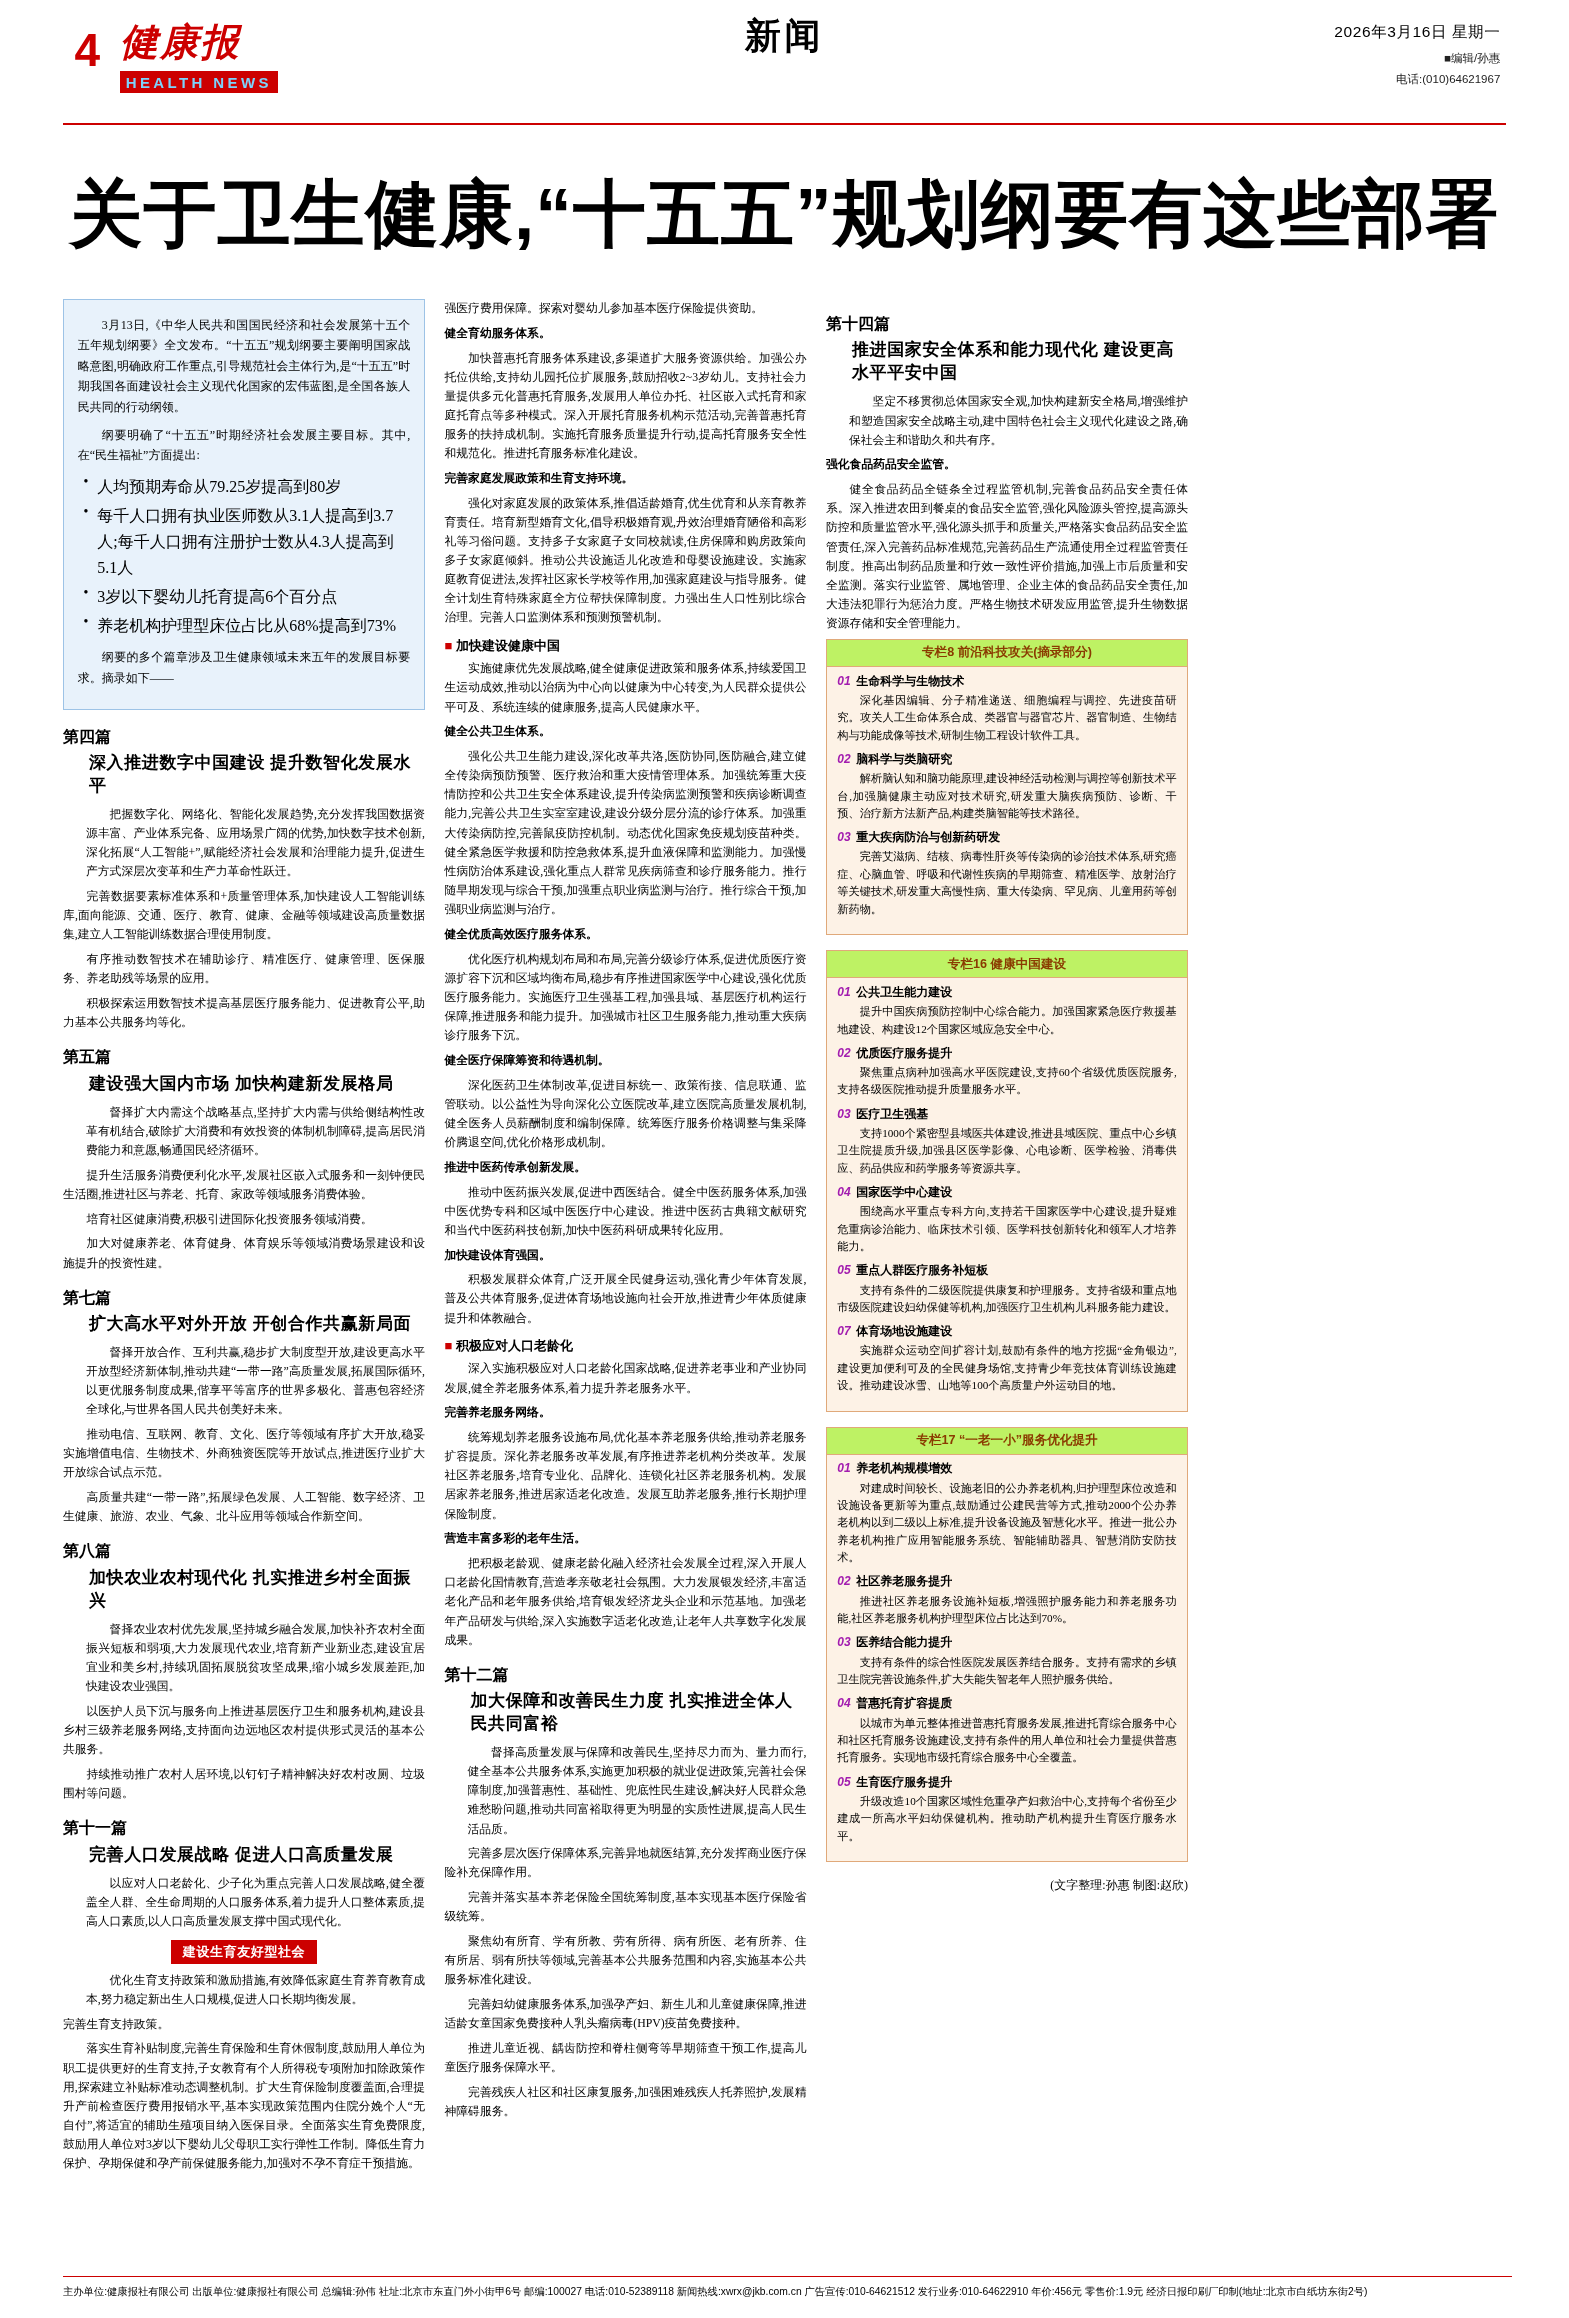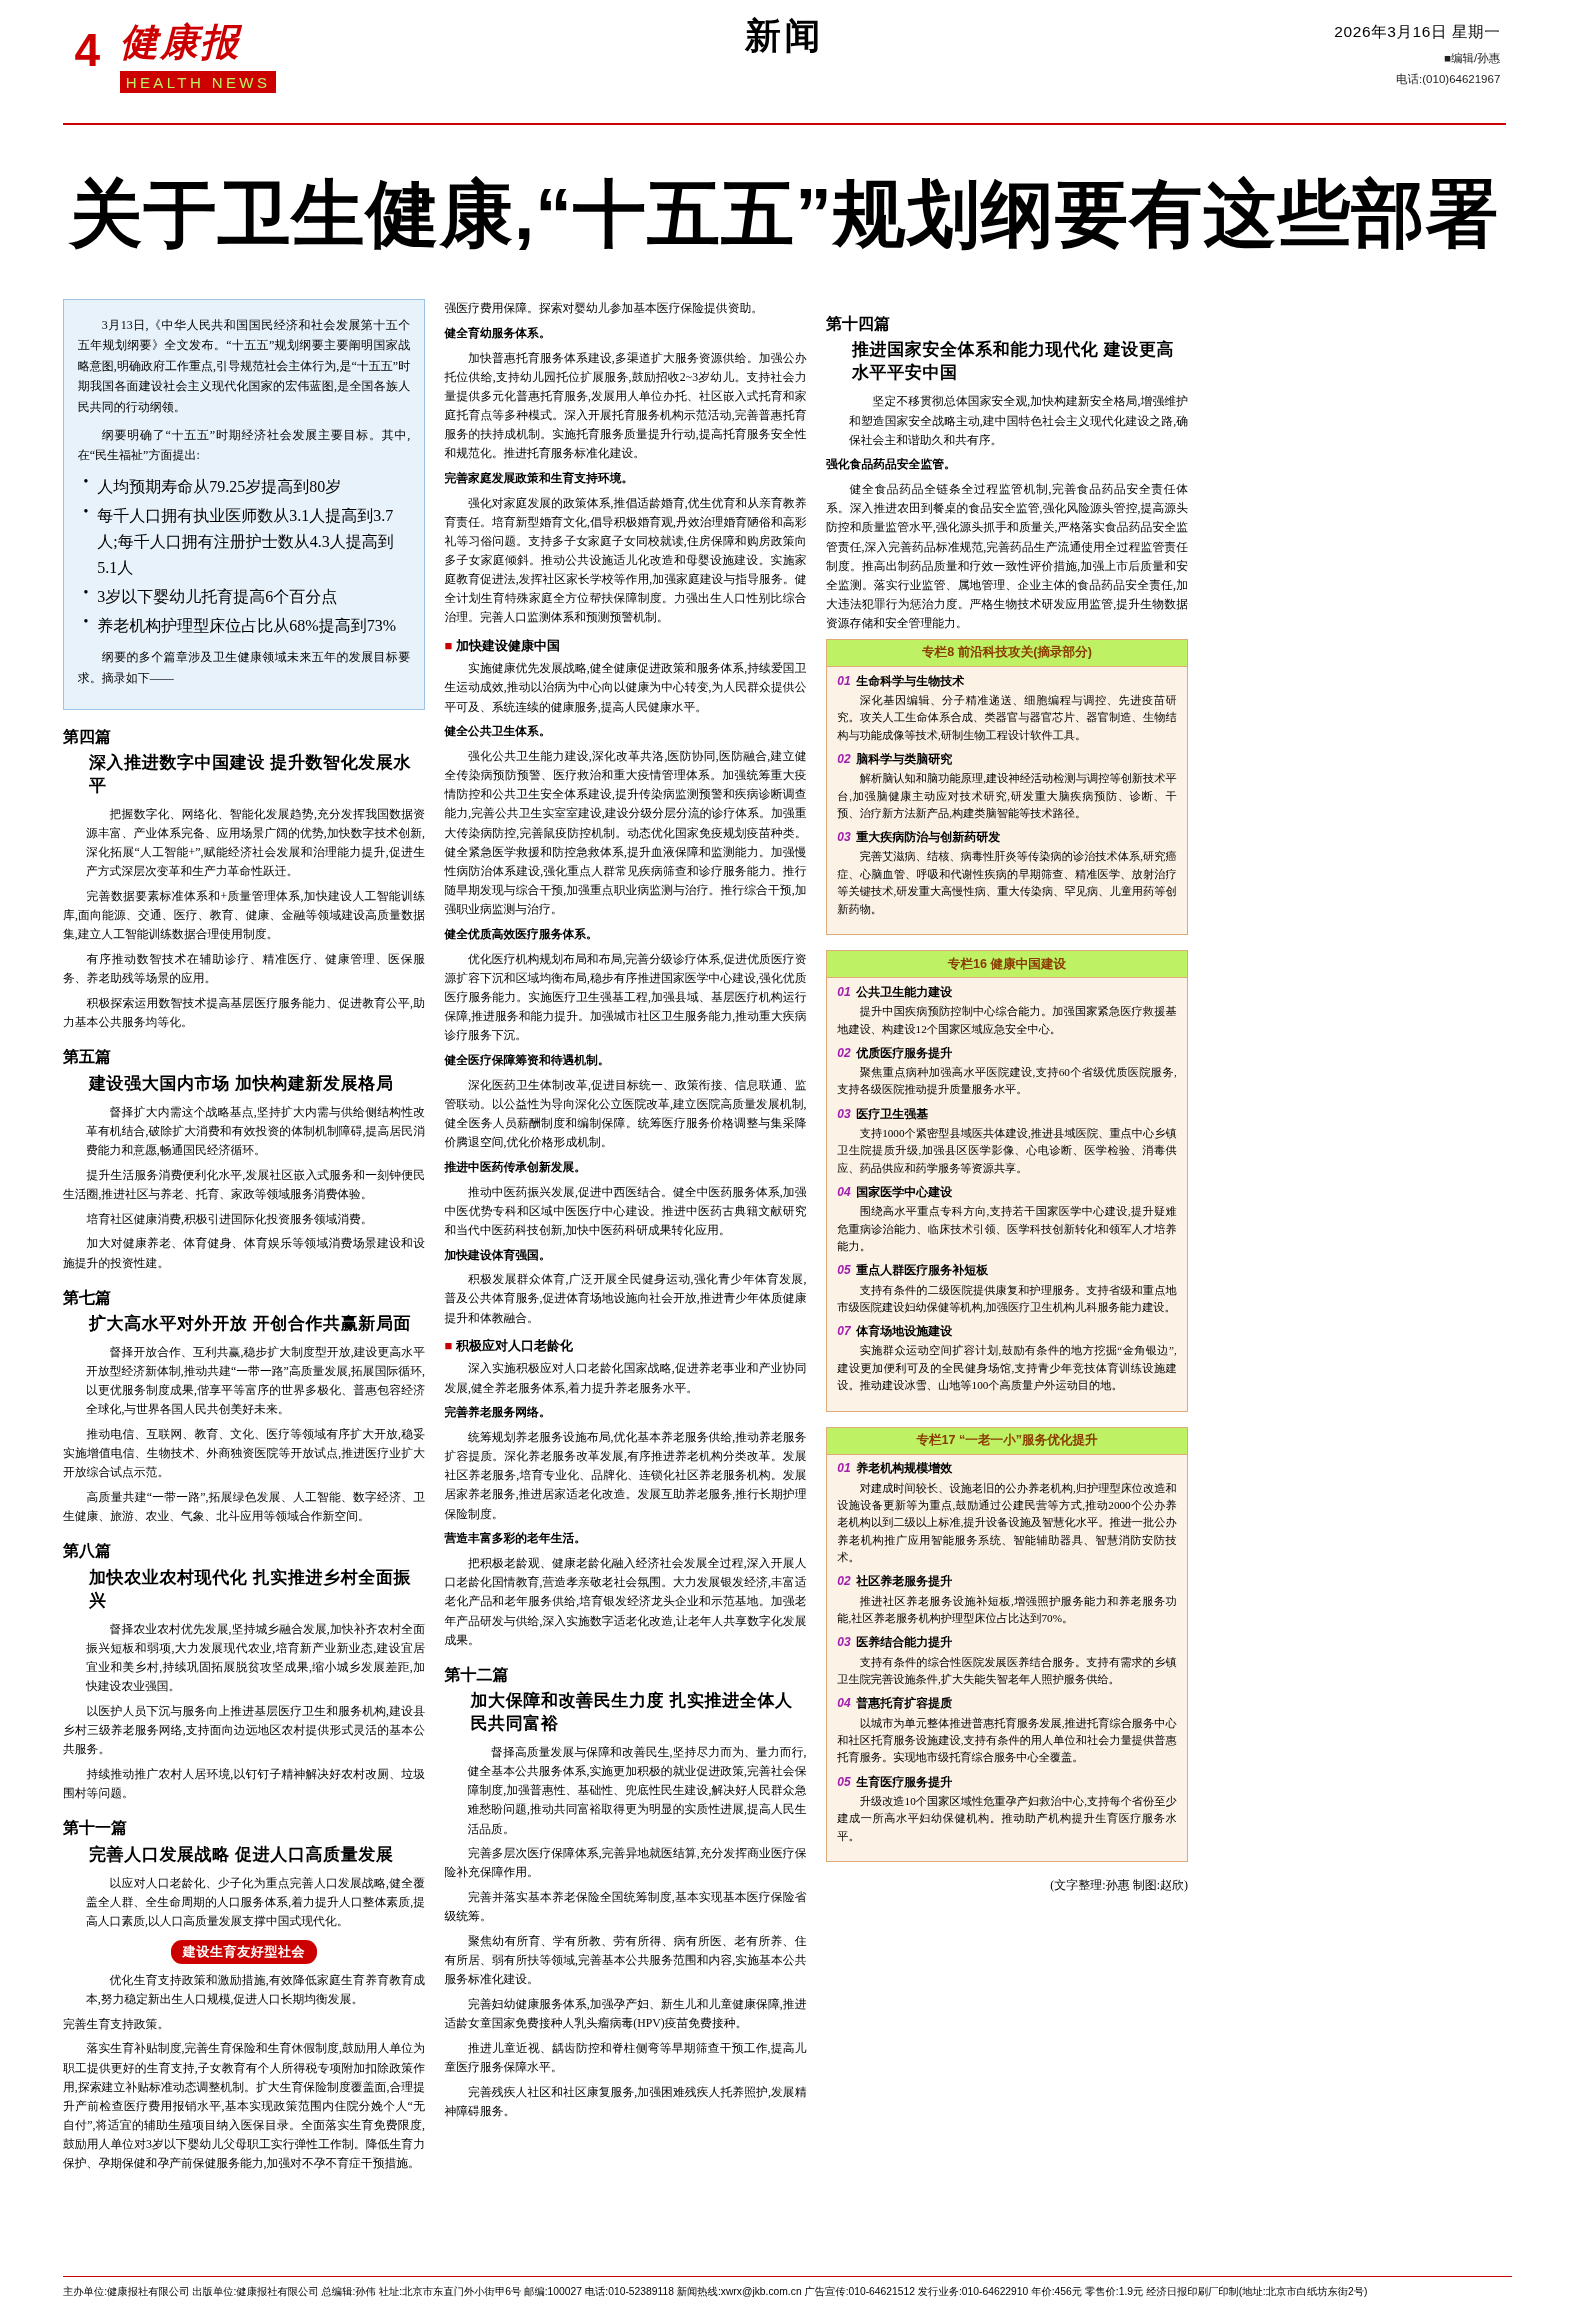--- a/index.html
+++ b/index.html
@@ -4,21 +4,21 @@
 <style>
   html,body{margin:0;padding:0;background:#fff;}
   body{width:1569px;height:2319px;font-family:"Liberation Serif",serif;color:#000;}
   .page{position:relative;width:1569px;height:2319px;box-sizing:border-box;padding:0;background:#fff;}
 
   
   .masthead{position:relative;height:123px;border-bottom:2.3px solid #c00;margin:0 63px;}
   .pagenum{position:absolute;left:11.5px;top:23px;font-size:46px;font-weight:bold;color:#c00;font-family:"Liberation Sans",sans-serif;}
   .logo-block{position:absolute;left:57px;top:17px;}
   .logo-cn{font-size:38px;font-weight:bold;color:#c00;letter-spacing:2.3px;font-family:"Liberation Serif",serif;font-style:italic;}
-  .logo-en{margin-top:3.4px;background:#c00;color:#bef264;font-family:"Liberation Sans",sans-serif;font-size:15px;font-weight:normal;letter-spacing:3.4px;padding:2.3px 5.7px;display:inline-block;}
+  .logo-en{margin-top:3.4px;background:#c00;color:#7dd3fc;font-family:"Liberation Sans",sans-serif;font-size:15px;font-weight:bold;letter-spacing:3.4px;padding:2.3px 5.7px;display:inline-block;}
   .section-title{position:absolute;left:50%;transform:translateX(-50%);top:12px;font-size:36px;font-weight:bold;letter-spacing:3.4px;}
   .head-right{position:absolute;right:5.7px;top:22px;text-align:right;font-family:"Liberation Sans",sans-serif;}
   .head-date{font-size:15.5px;letter-spacing:0.6px;}
   .head-editor{font-size:11.5px;margin-top:8px;color:#222;}
   .head-tel{font-size:11.5px;margin-top:5.7px;color:#222;}
 
   
   .headline{margin:41px 63px 0 63px;text-align:center;font-size:73px;font-weight:bold;letter-spacing:1.1px;font-family:"Liberation Sans",sans-serif;}
 
   
@@ -31,21 +31,21 @@
   .lead-box p{font-size:12px;line-height:1.7;margin:0 0 8px 0;text-indent:2em;}
   .lead-box ul{margin:0 0 8px 0;padding-left:19.5px;}
   .lead-box li{font-size:16px;line-height:1.62;margin-bottom:3.4px;list-style:none;position:relative;text-indent:0;}
   .lead-box li:before{content:"●";position:absolute;left:-13.8px;font-size:8px;top:1.7px;}
 
   h2.part{font-size:16px;font-weight:bold;margin:15px 0 3.4px 0;font-family:"Liberation Sans",sans-serif;}
   h3.part-title{font-size:17px;font-weight:bold;margin:2.3px 0 8px 0;font-family:"Liberation Sans",sans-serif;letter-spacing:0.6px;}
   h3.part-title.ind{margin-left:26px;}
 
   .sub-red{margin:9.2px 0 6.9px 0;text-align:center;}
-  .sub-red span{display:inline-block;background:#c00;color:#fff;font-size:13px;font-weight:bold;padding:2.9px 11.5px;font-family:"Liberation Sans",sans-serif;letter-spacing:0.6px;border-radius:11px;}
+  .sub-red span{display:inline-block;background:#c00;color:#fff;font-size:13px;font-weight:bold;padding:2.9px 11.5px;font-family:"Liberation Sans",sans-serif;letter-spacing:0.6px;}
   .sub-mark{font-size:13px;font-weight:bold;margin:9.2px 0 4.6px 0;font-family:"Liberation Sans",sans-serif;}
   .sub-mark:before{content:"■ ";color:#c00;}
   .sub-plain{font-size:12.6px;font-weight:bold;margin:8px 0 3.4px 0;font-family:"Liberation Sans",sans-serif;}
 
   .indent-block{font-size:11.8px;line-height:1.62;text-align:justify;text-indent:2em;margin:0 0 5.7px 23px;}
 
   
   .box{border:0.6px solid #e0a97a;background:#fdf2e6;margin-bottom:15px;}
   .box-head{background:#bef264;text-align:center;font-size:12.6px;font-weight:bold;padding:4.6px 0;color:#8a3b00;font-family:"Liberation Sans",sans-serif;border-bottom:0.6px solid #e0a97a;}
   .box-body{padding:5.7px 10.3px 9.2px 10.3px;}

